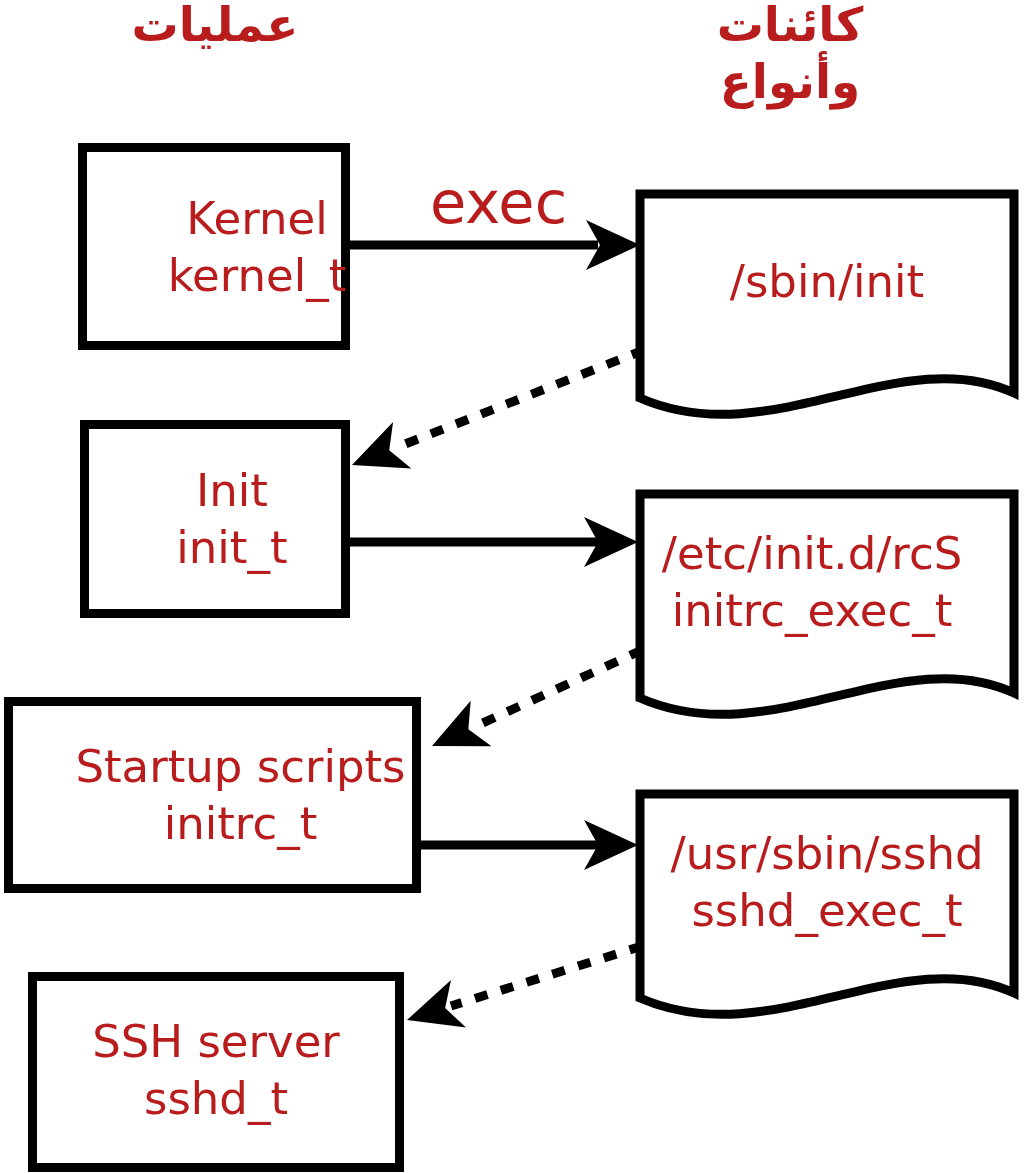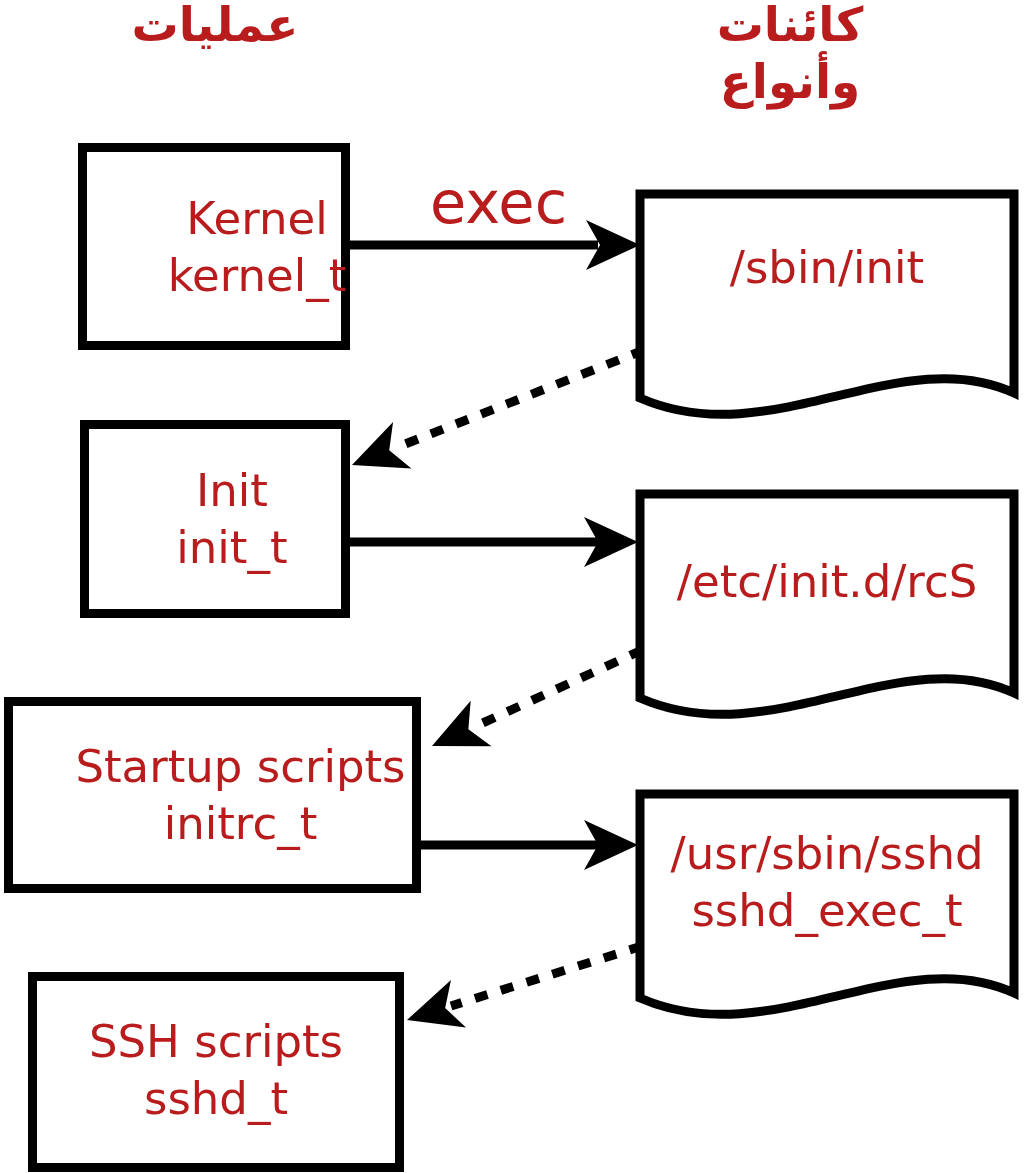--- a/index.html
+++ b/index.html
@@ -126,28 +126,29 @@
   </div>
   <div class="txt" style="left:80px; top:420px; width:270px; height:198px;padding-left:17px;">
     <span>Init</span>
     <span>init_t</span>
   </div>
   <div class="txt" style="left:4px; top:697px; width:417px; height:196px;margin-left:28px;">
     <span>Startup scripts</span>
     <span>initrc_t</span>
   </div>
   <div class="txt" style="left:28px; top:972px; width:376px; height:196px;">
-    <span>SSH scripts</span>
+    <span>SSH server</span>
     <span>sshd_t</span>
   </div>
 
-  <div class="txt" style="left:640px; top:180px; width:374px; height:175px;">
+  <div class="txt" style="left:640px; top:194px; width:374px; height:175px;">
     <span>/sbin/init</span>
   </div>
-  <div class="txt" style="left:640px; top:494px; width:374px; height:175px;align-items:center;">
+  <div class="txt" style="left:625px; top:494px; width:374px; height:175px;align-items:center;">
     <span>/etc/init.d/rcS</span>
+    <span>initrc_exec_t</span>
   </div>
   <div class="txt" style="left:640px; top:794px; width:374px; height:175px;align-items:center;">
     <span>/usr/sbin/sshd</span>
     <span>sshd_exec_t</span>
   </div>
 
 </div>
 
 </body></html>

